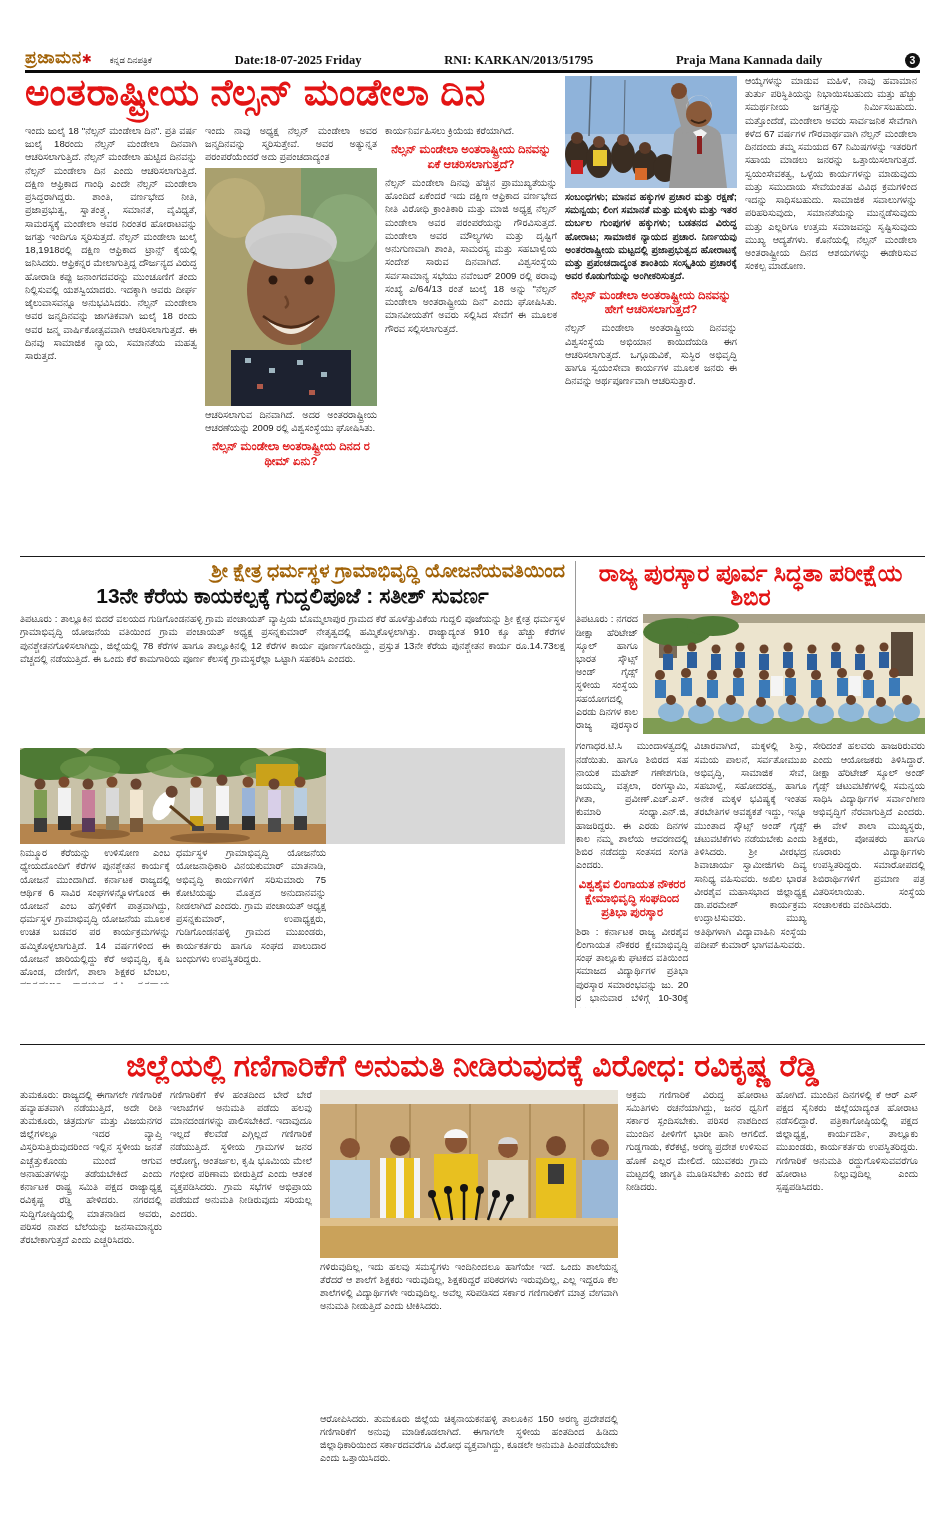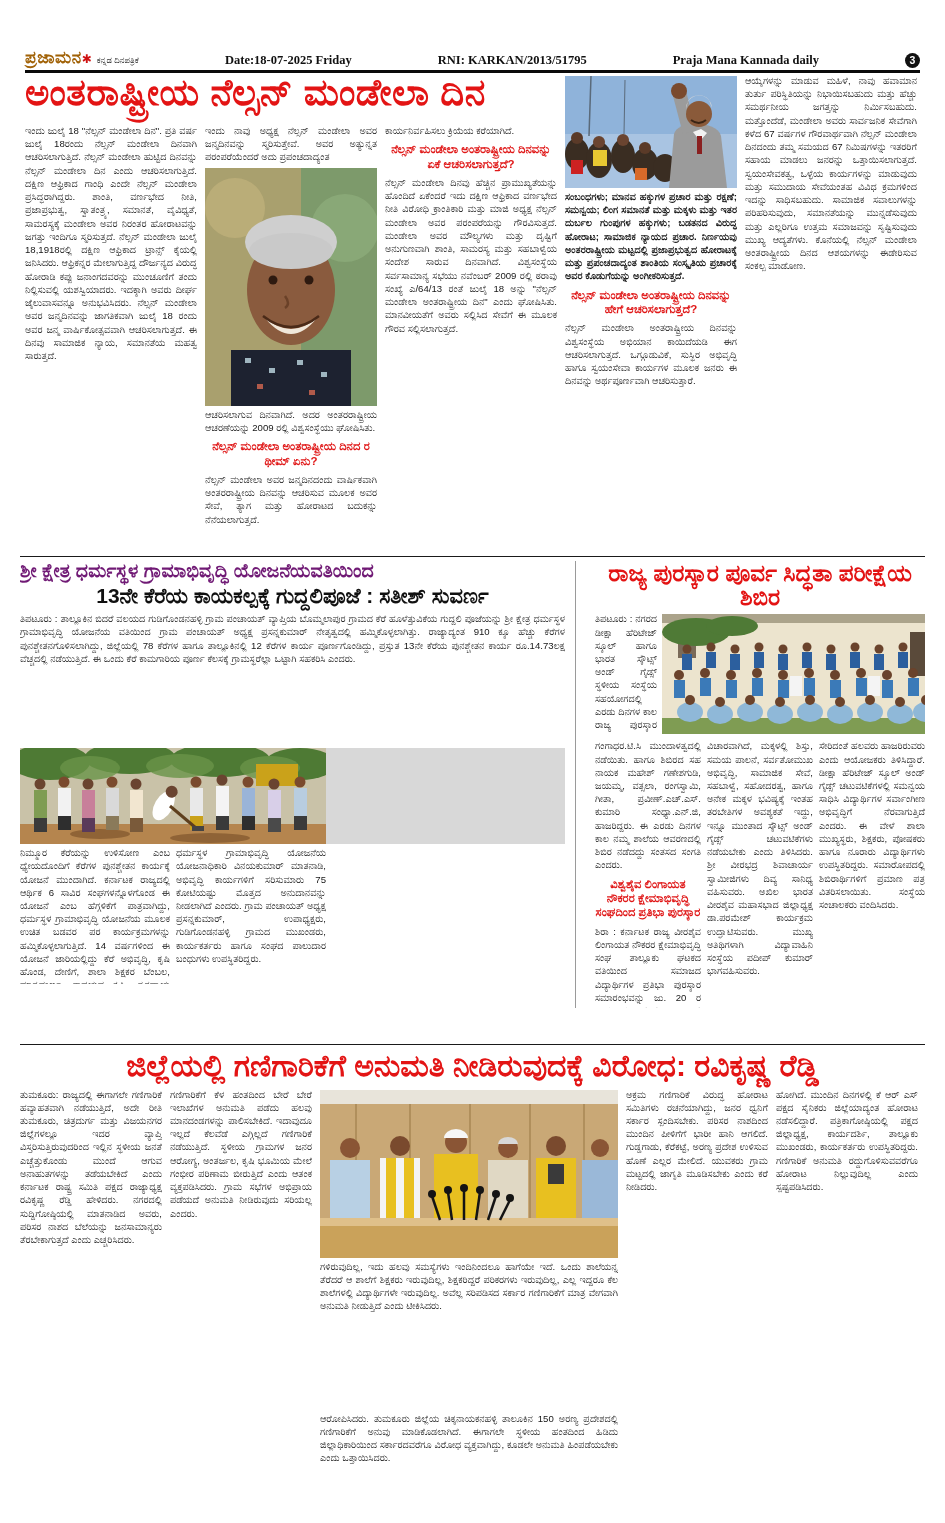--- a/index.html
+++ b/index.html
@@ -5,21 +5,21 @@
   html,body{margin:0;padding:0;background:#e9e9e9;}
   #page{position:relative;width:945px;height:1523px;background:#ffffff;margin:0 auto;
         font-family:"Liberation Sans","DejaVu Sans",sans-serif;overflow:hidden;}
 
   
   #masthead{position:absolute;top:44px;left:25px;right:25px;height:24px;
             border-bottom:3px solid #0a0a0a;display:flex;align-items:flex-end;
             justify-content:space-between;padding-bottom:2px;}
   .logo-main{font-weight:bold;font-size:17px;color:#a16207;letter-spacing:.5px;}
   .logo-star{color:#cf1212;font-size:12px;}
-  .logo-sub{font-size:8.5px;color:#222;margin-left:5px;}
+  .logo-sub{font-size:8.5px;color:#222;margin-left:18px;}
   .mast-serif{font-family:"Liberation Serif","DejaVu Serif",serif;font-weight:bold;
               font-size:12.5px;color:#111;}
   .page-circle{display:inline-block;width:15px;height:15px;border-radius:50%;
                background:#111;color:#fff;font-size:10.5px;line-height:15px;
                text-align:center;font-weight:bold;}
 
   
   .bodytext{font-size:9.6px;line-height:1.38;text-align:justify;color:#161616;
             margin:0 0 4px 0;word-break:break-word;}
   .bold{font-weight:bold;}
@@ -34,31 +34,31 @@
                color:#e31414;line-height:1.05;letter-spacing:.5px;}
   #a1-cols{position:absolute;inset:0;display:flex;gap:8px;}
   .a1col{flex:0 0 172px;overflow:hidden;height:480px;}
   .push{padding-top:50px;}
 
   
   #middle{position:absolute;top:556px;left:20px;width:905px;height:452px;
           border-top:1.5px solid #1a1a1a;padding-top:4px;display:flex;gap:10px;
           box-sizing:border-box;}
   #article2{width:545px;flex:0 0 545px;overflow:hidden;}
-  .kicker{color:#701a75;font-weight:800;font-size:19px;text-align:left;line-height:1.1;}
+  .kicker{color:#a16207;font-weight:800;font-size:19px;text-align:right;line-height:1.1;}
   .a2-head{color:#101010;font-weight:800;font-size:21px;text-align:center;line-height:1.15;
            margin:2px 0 4px 0;}
   #a2-body{display:flex;gap:6px;height:372px;overflow:hidden;flex-direction:column;}
   .a2-colA{flex:0 0 128px;overflow:hidden;}
   .a2-mid{flex:0 0 306px;}
   .a2-midcols{display:flex;gap:6px;height:268px;overflow:hidden;}
   .a2-midcol{flex:0 0 150px;overflow:hidden;}
   .a2-colD{flex:1 1 auto;overflow:hidden;}
 
-  #article3{flex:1 1 auto;border-left:1px solid #9a9a9a;padding-left:19px;overflow:hidden;}
+  #article3{flex:1 1 auto;border-left:1px solid #9a9a9a;padding-left:0;overflow:hidden;}
   .a3-head{color:#e31414;font-weight:800;font-size:23px;text-align:center;line-height:1.05;
            margin-bottom:3px;}
   #a3-top{display:flex;gap:5px;}
   .a3-side{flex:0 0 62px;overflow:hidden;height:120px;}
   #a3-cols{display:flex;gap:6px;height:282px;overflow:hidden;margin-top:3px;}
   .a3col{flex:1 1 0;overflow:hidden;}
 
   
   #article4{position:absolute;top:1044px;left:20px;width:905px;height:496px;
             border-top:1.5px solid #1a1a1a;padding-top:5px;box-sizing:border-box;}
@@ -110,21 +110,20 @@
             <ellipse cx="86" cy="83" rx="42" ry="18" fill="#c9c9c9"></ellipse>
             <circle cx="68" cy="112" r="4.5" fill="#2e1a10"></circle>
               <circle cx="104" cy="112" r="4.5" fill="#2e1a10"></circle>
             <path d="M60,150 Q86,172 112,150 Q86,182 60,150 Z" fill="#f0e7da"></path>
             <path d="M58,148 Q86,170 114,148" stroke="#4a2a18" stroke-width="2.5" fill="none"></path>
             <path d="M80,128 q6,8 0,12" stroke="#6a4128" stroke-width="2.5" fill="none"></path>
           </svg>
         </div>
         <p class="bodytext">ಆಚರಿಸಲಾಗುವ ದಿನವಾಗಿದೆ. ಅದರ ಅಂತರರಾಷ್ಟ್ರೀಯ ಆಚರಣೆಯನ್ನು 2009 ರಲ್ಲಿ ವಿಶ್ವಸಂಸ್ಥೆಯು ಘೋಷಿಸಿತು.</p>
         <div class="subhead-red">ನೆಲ್ಸನ್ ಮಂಡೇಲಾ ಅಂತರಾಷ್ಟ್ರೀಯ ದಿನದ ರ ಥೀಮ್ ಏನು?</div>
-        <p class="bodytext">ನೆಲ್ಸನ್ ಮಂಡೇಲಾ ಅವರ ಜನ್ಮದಿನದಂದು ವಾರ್ಷಿಕವಾಗಿ ಅಂತರರಾಷ್ಟ್ರೀಯ ದಿನವನ್ನು ಆಚರಿಸುವ ಮೂಲಕ ಅವರ ಸೇವೆ, ತ್ಯಾಗ ಮತ್ತು ಹೋರಾಟದ ಬದುಕನ್ನು ನೆನೆಯಲಾಗುತ್ತದೆ.</p>
       </div>
       <div class="a1col push">
         <p class="bodytext">ಕಾರ್ಯನಿರ್ವಹಿಸಲು ಕ್ರಿಯೆಯ ಕರೆಯಾಗಿದೆ.</p>
         <div class="subhead-red">ನೆಲ್ಸನ್ ಮಂಡೇಲಾ ಅಂತರಾಷ್ಟ್ರೀಯ ದಿನವನ್ನು ಏಕೆ ಆಚರಿಸಲಾಗುತ್ತದೆ?</div>
         <p class="bodytext">ನೆಲ್ಸನ್ ಮಂಡೇಲಾ ದಿನವು ಹೆಚ್ಚಿನ ಪ್ರಾಮುಖ್ಯತೆಯನ್ನು ಹೊಂದಿದೆ ಏಕೆಂದರೆ ಇದು ದಕ್ಷಿಣ ಆಫ್ರಿಕಾದ ವರ್ಣಭೇದ ನೀತಿ ವಿರೋಧಿ ಕ್ರಾಂತಿಕಾರಿ ಮತ್ತು ಮಾಜಿ ಅಧ್ಯಕ್ಷ ನೆಲ್ಸನ್ ಮಂಡೇಲಾ ಅವರ ಪರಂಪರೆಯನ್ನು ಗೌರವಿಸುತ್ತದೆ. ಮಂಡೇಲಾ ಅವರ ಮೌಲ್ಯಗಳು ಮತ್ತು ದೃಷ್ಟಿಗೆ ಅನುಗುಣವಾಗಿ ಶಾಂತಿ, ಸಾಮರಸ್ಯ ಮತ್ತು ಸಹಬಾಳ್ವೆಯ ಸಂದೇಶ ಸಾರುವ ದಿನವಾಗಿದೆ. ವಿಶ್ವಸಂಸ್ಥೆಯ ಸರ್ವಸಾಮಾನ್ಯ ಸಭೆಯು ನವೆಂಬರ್ 2009 ರಲ್ಲಿ ಠರಾವು ಸಂಖ್ಯೆ ಎ/64/13 ರಂತೆ ಜುಲೈ 18 ಅನ್ನು "ನೆಲ್ಸನ್ ಮಂಡೇಲಾ ಅಂತರಾಷ್ಟ್ರೀಯ ದಿನ" ಎಂದು ಘೋಷಿಸಿತು. ಮಾನವೀಯತೆಗೆ ಅವರು ಸಲ್ಲಿಸಿದ ಸೇವೆಗೆ ಈ ಮೂಲಕ ಗೌರವ ಸಲ್ಲಿಸಲಾಗುತ್ತದೆ.</p>
       </div>
       <div class="a1col">
         <div class="photo">
           <svg width="172" height="112" viewBox="0 0 172 112">
             <rect width="172" height="112" fill="#8fb3da"></rect>

